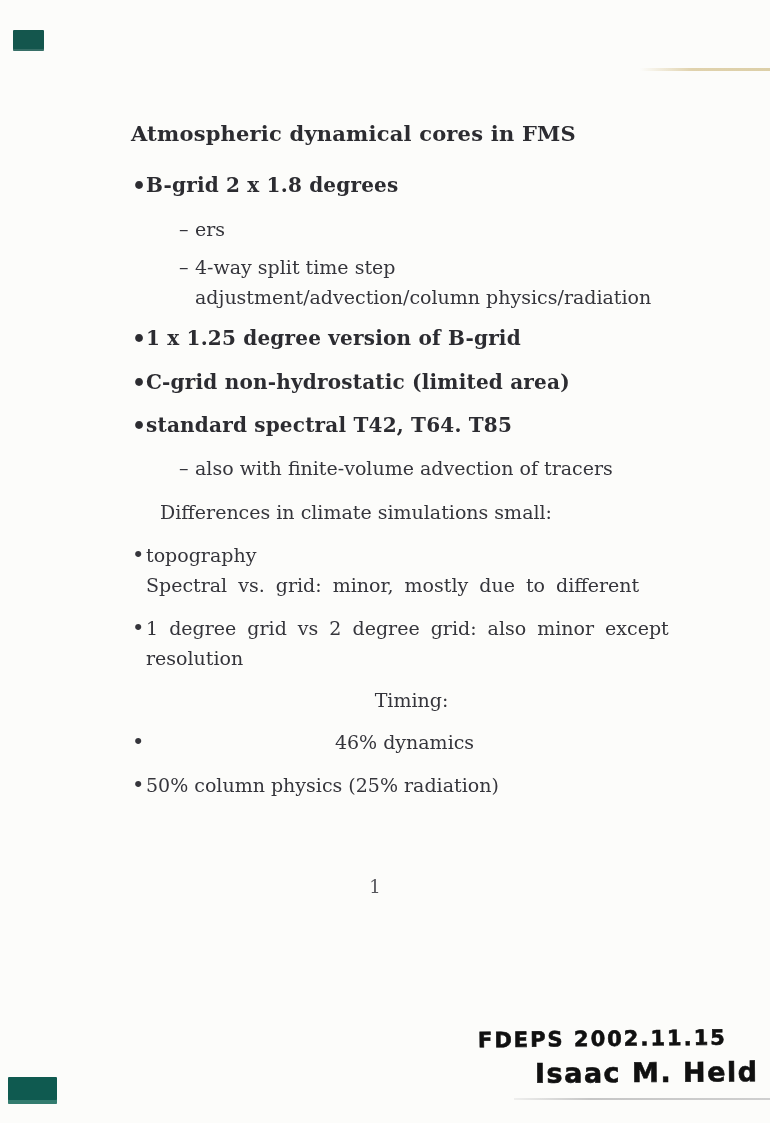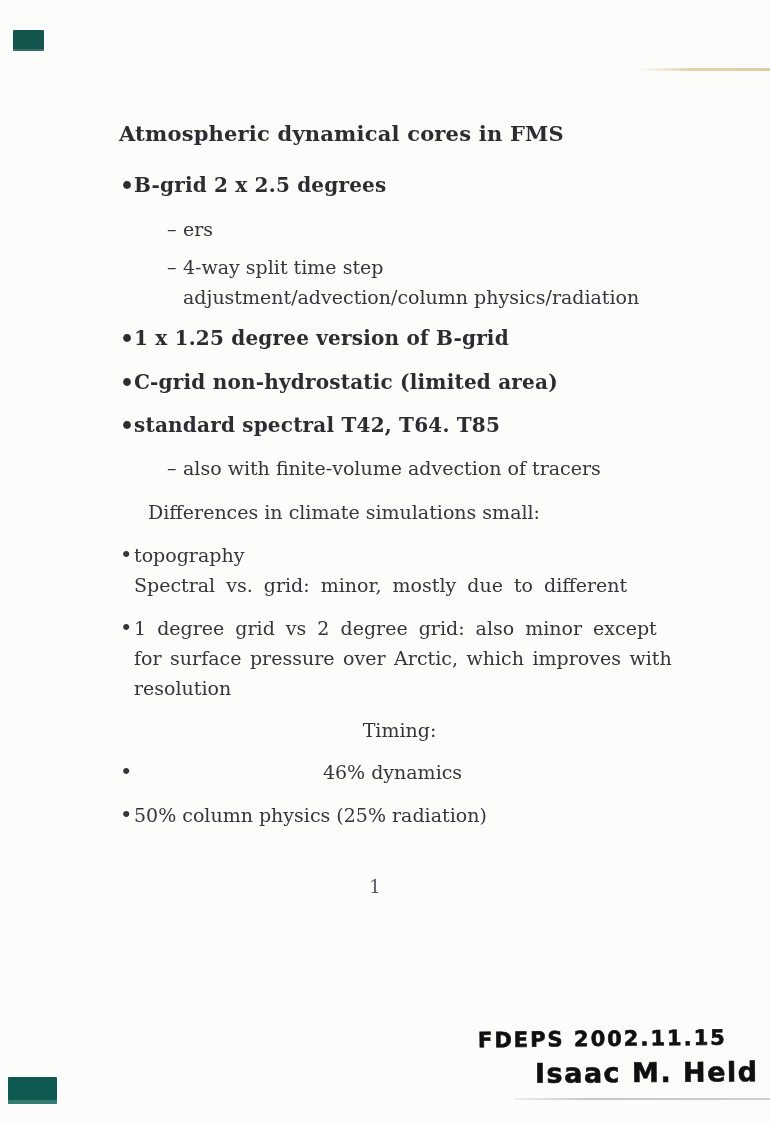--- a/index.html
+++ b/index.html
@@ -24,21 +24,21 @@
     background: #0f5a50; box-shadow: inset 0 -4px 0 rgba(120,190,170,0.35); }
   .scan-streak { position: absolute; pointer-events: none; }
   .scan-streak.top-right { left: 640px; top: 68px; width: 130px; height: 3px;
     background: linear-gradient(to right, rgba(224,214,180,0), #e0d2ad 40%, #dccfa8); }
   .scan-streak.bottom-right { left: 514px; top: 1098px; width: 256px; height: 2px;
     background: linear-gradient(to right, rgba(200,200,200,0.25), #c6c6c6 30%, #cfcfcf); }
 
   
   .content {
     position: absolute;
-    left: 119px; top: 120px; width: 532px;
+    left: 131px; top: 120px; width: 532px;
   }
   .title {
     margin: 0;
     font-size: 21px; font-weight: bold;
     line-height: 28px;
     letter-spacing: 0.2px;
     color: #2c2c31;
     white-space: nowrap;
   }
   .blk { position: relative; font-size: 19px; line-height: 30px; }
@@ -104,21 +104,21 @@
   <div class="corner-mark tl"></div>
   <div class="scan-streak top-right"></div>
 
   <div class="content">
 
     <h1 class="title">Atmospheric dynamical cores in FMS</h1>
 
     <div class="blk b1 bold mt22">
       <span class="mk">•</span>
       <span class="tx">
-          <span class="ln">B-grid 2 x 2.5 degrees</span>
+          <span class="ln">B-grid 2 x 1.8 degrees</span>
         </span>
     </div>
 
     <div class="blk b2 mt14">
       <span class="mk">–</span>
       <span class="tx">
         <span class="ln">ers</span>
       </span>
     </div>
 
@@ -169,21 +169,20 @@
       <span class="tx">
         <span class="ln">topography</span>
         <span class="ln ws5">Spectral vs. grid: minor, mostly due to different</span>
       </span>
     </div>
 
     <div class="blk b1 mt13">
       <span class="mk">•</span>
       <span class="tx">
         <span class="ln ws5">1 degree grid vs 2 degree grid: also minor except</span>
-        <span class="ln ws3">for surface pressure over Arctic, which improves with</span>
         <span class="ln">resolution</span>
       </span>
     </div>
 
     <div class="blk plain mt12">
       <span class="tx">
           <span class="ln">Timing:</span>
         </span>
     </div>
 

